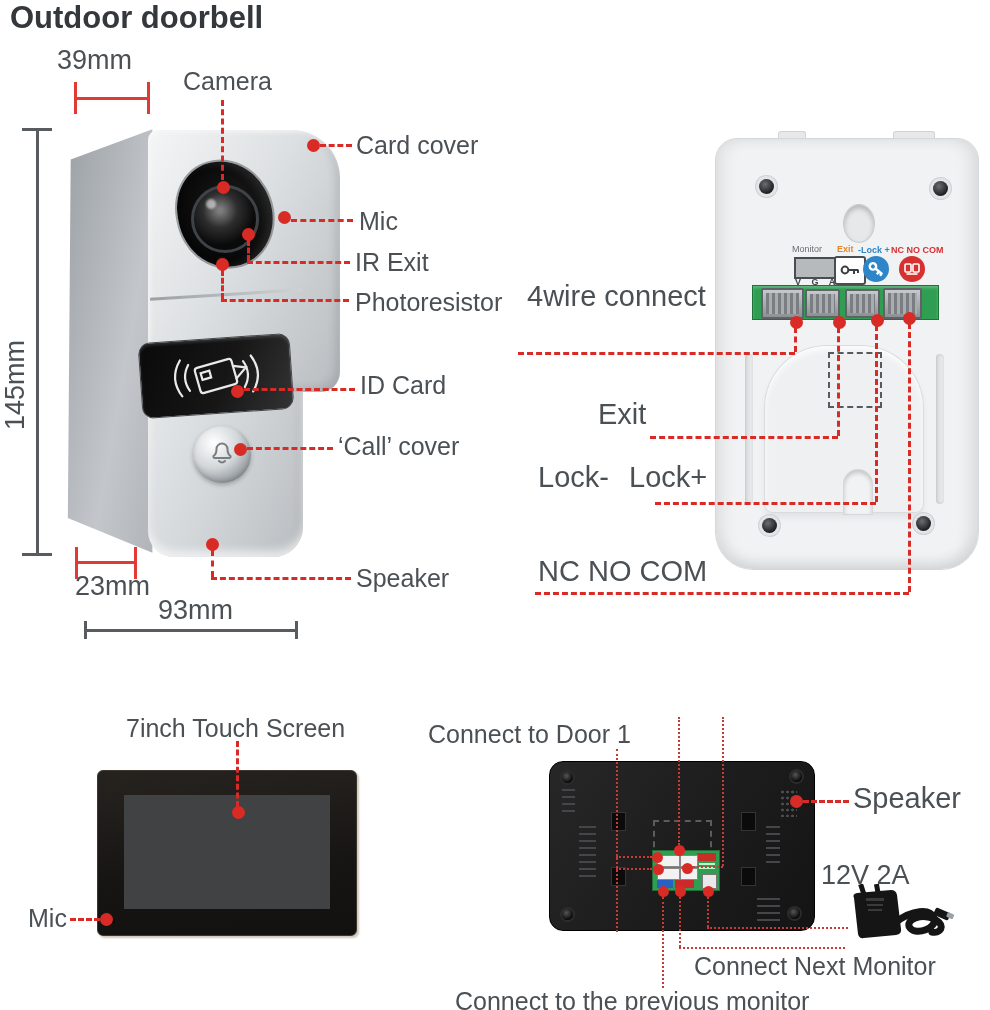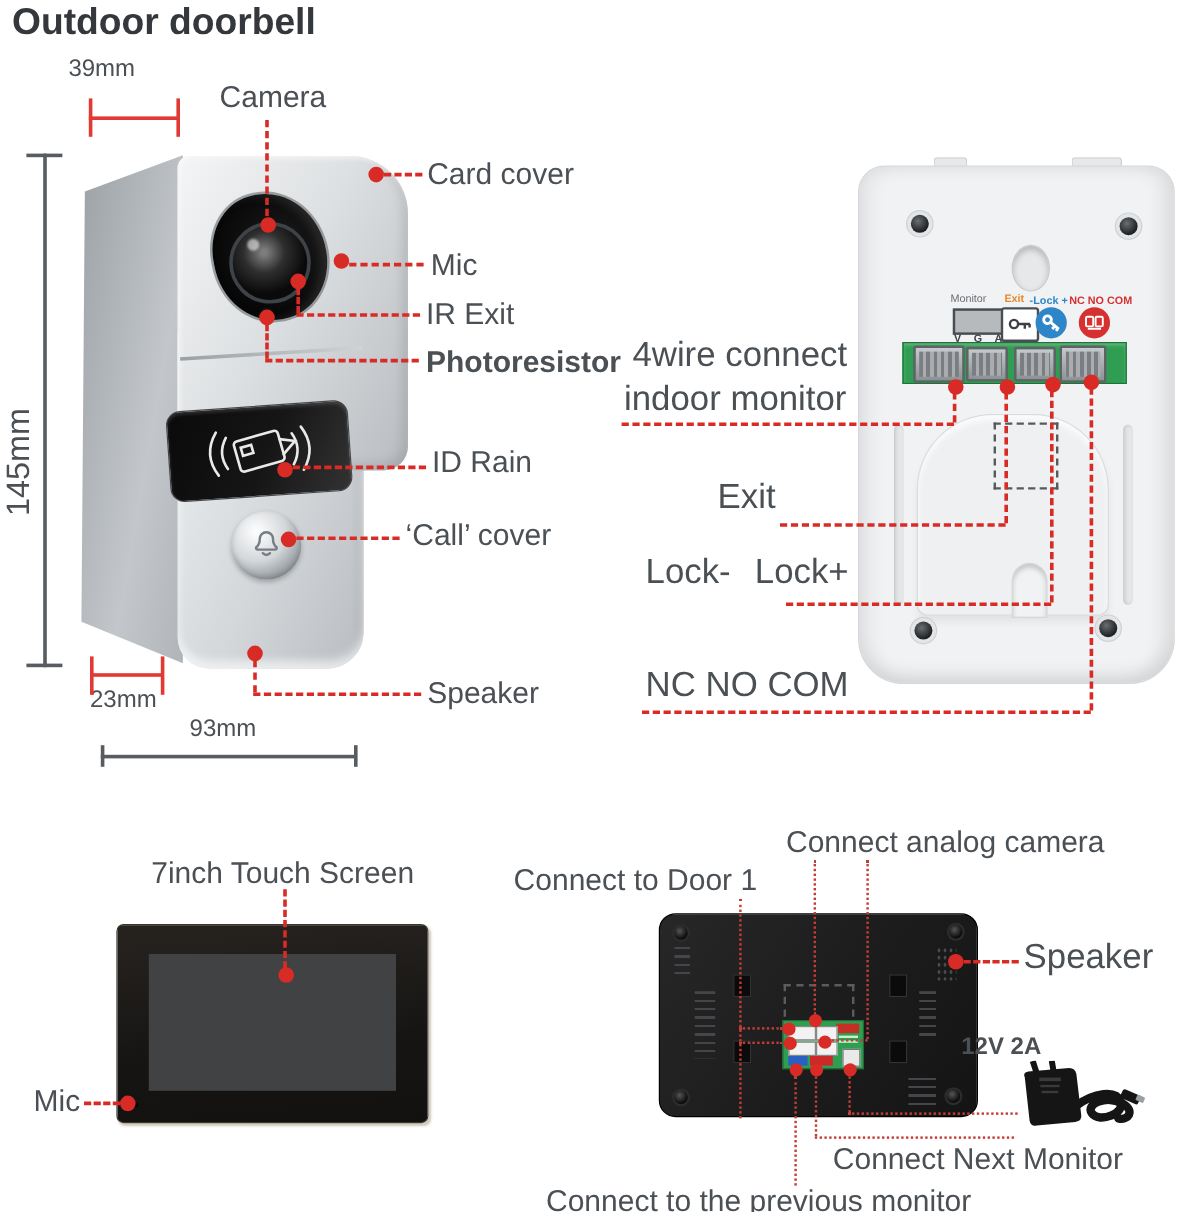--- a/index.html
+++ b/index.html
@@ -1,21 +1,21 @@
 <!DOCTYPE html>
 <html><head>
 <meta charset="utf-8">
 <style>
   html,body{margin:0;padding:0;background:#fff;}
   #page{position:relative;width:990px;height:1010px;background:#ffffff;overflow:hidden;
         font-family:"Liberation Sans",sans-serif;}
   
   .lbl{position:absolute;color:#4b5055;font-size:25px;white-space:nowrap;line-height:1.1;}
   .lbl-lg{font-size:29px;}
-  .lbl-dim{font-size:20px;}
+  .lbl-dim{font-size:27px;}
   .title{position:absolute;left:10px;top:0px;font-size:31px;font-weight:700;color:#34383c;}
   .v-lbl{position:absolute;writing-mode:vertical-rl;transform:rotate(180deg);
          color:#4b5055;font-size:27px;}
   
   .dot{position:absolute;width:13px;height:13px;margin:-6.5px 0 0 -6.5px;border-radius:50%;background:#d92b25;}
   .dot-s{width:11px;height:11px;margin:-5.5px 0 0 -5.5px;}
   .hd{position:absolute;height:0;border-top:3px dashed #d92b25;}
   .vd{position:absolute;width:0;border-left:3px dashed #d92b25;}
   .hp{position:absolute;height:0;border-top:2px dotted #c43c36;}
   .vp{position:absolute;width:0;border-left:2px dotted #c43c36;}
@@ -286,40 +286,39 @@
 
   <div class="lbl" style="left:359px;top:208px;">Mic</div>
   <div class="dot" style="left:284px;top:217px;"></div>
   <div class="hd" style="left:291px;top:219px;width:62px;"></div>
 
   <div class="lbl" style="left:355px;top:249px;">IR Exit</div>
   <div class="dot" style="left:248px;top:234px;"></div>
   <div class="vd" style="left:247px;top:240px;height:21px;"></div>
   <div class="hd" style="left:247px;top:261px;width:103px;"></div>
 
-  <div class="lbl" style="left:355px;top:289px;font-weight:bold;">Photoresistor</div>
+  <div class="lbl" style="left:355px;top:289px;">Photoresistor</div>
   <div class="dot" style="left:222px;top:264px;"></div>
   <div class="vd" style="left:221px;top:270px;height:29px;"></div>
   <div class="hd" style="left:221px;top:299px;width:128px;"></div>
 
-  <div class="lbl" style="left:360px;top:372px;">ID Rain</div>
+  <div class="lbl" style="left:360px;top:372px;">ID Card</div>
   <div class="dot" style="left:237px;top:391px;"></div>
   <div class="hd" style="left:244px;top:388px;width:111px;"></div>
 
   <div class="lbl" style="left:338px;top:433px;">‘Call’ cover</div>
   <div class="dot" style="left:240px;top:449px;"></div>
   <div class="hd" style="left:247px;top:447px;width:86px;"></div>
 
   <div class="lbl" style="left:356px;top:565px;">Speaker</div>
   <div class="dot" style="left:212px;top:544px;"></div>
   <div class="vd" style="left:211px;top:550px;height:27px;"></div>
   <div class="hd" style="left:211px;top:577px;width:140px;"></div>
 
   <div class="lbl lbl-lg" style="left:527px;top:281px;">4wire connect</div>
-  <div class="lbl lbl-lg" style="left:520px;top:318px;">indoor monitor</div>
   <div class="hd" style="left:518px;top:352px;width:277px;"></div>
   <div class="vd" style="left:794px;top:327px;height:25px;"></div>
   <div class="dot" style="left:796px;top:322px;"></div>
 
   <div class="lbl lbl-lg" style="left:598px;top:399px;">Exit</div>
   <div class="hd" style="left:650px;top:436px;width:188px;"></div>
   <div class="vd" style="left:837px;top:327px;height:109px;"></div>
   <div class="dot" style="left:839px;top:322px;"></div>
 
   <div class="lbl lbl-lg" style="left:538px;top:462px;">Lock-</div>
@@ -341,32 +340,31 @@
   <div class="hd" style="left:70px;top:918px;width:30px;"></div>
   <div class="dot" style="left:106px;top:919px;"></div>
 
   <div class="lbl" style="left:428px;top:721px;">Connect to Door 1</div>
   <div class="vp" style="left:616px;top:749px;height:183px;"></div>
   <div class="hp" style="left:616px;top:856px;width:36px;"></div>
   <div class="hp" style="left:616px;top:868px;width:36px;"></div>
   <div class="dot dot-s" style="left:657px;top:857px;"></div>
   <div class="dot dot-s" style="left:658px;top:869px;"></div>
 
-  <div class="lbl" style="left:655px;top:689px;">Connect analog camera</div>
   <div class="vp" style="left:678px;top:717px;height:128px;"></div>
   <div class="dot dot-s" style="left:679px;top:850px;"></div>
   <div class="vp" style="left:722px;top:717px;height:149px;"></div>
   <div class="hp" style="left:690px;top:866px;width:33px;"></div>
   <div class="dot dot-s" style="left:687px;top:868px;"></div>
 
   <div class="lbl lbl-lg" style="left:853px;top:783px;">Speaker</div>
   <div class="dot" style="left:796px;top:801px;"></div>
   <div class="hd" style="left:803px;top:800px;width:46px;"></div>
 
-  <div class="lbl lbl-dim" style="left:801px;top:861px;font-weight:bold;">12V 2A</div>
+  <div class="lbl lbl-dim" style="left:821px;top:861px;">12V 2A</div>
   <div class="dot dot-s" style="left:708px;top:891px;"></div>
   <div class="vp" style="left:707px;top:897px;height:30px;"></div>
   <div class="hp" style="left:707px;top:927px;width:141px;"></div>
 
 
   <div class="lbl" style="left:694px;top:953px;">Connect Next Monitor</div>
   <div class="dot dot-s" style="left:680px;top:891px;"></div>
   <div class="vp" style="left:679px;top:897px;height:50px;"></div>
   <div class="hp" style="left:679px;top:947px;width:166px;"></div>
 

